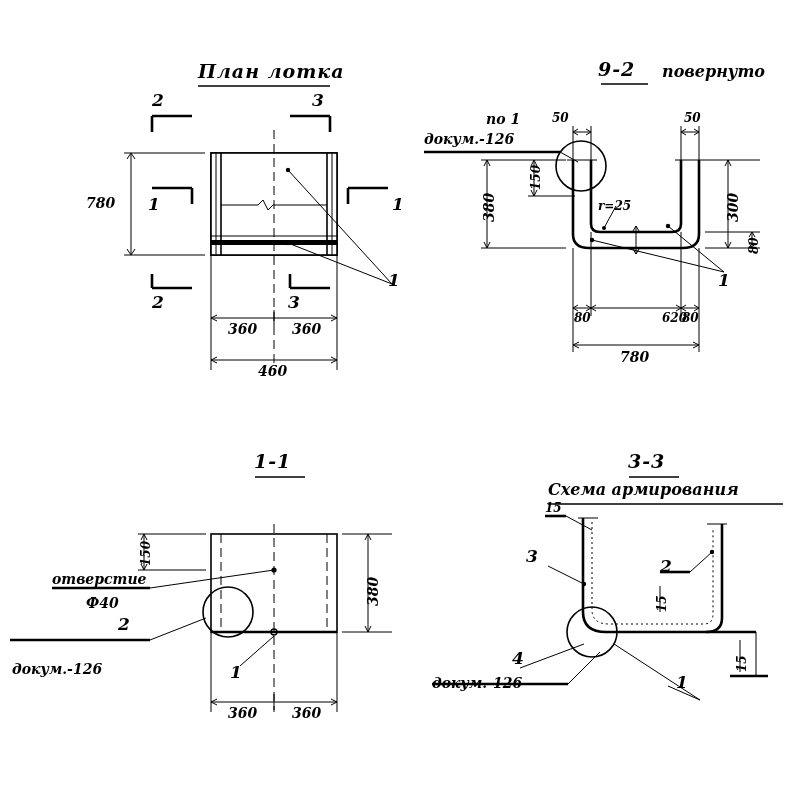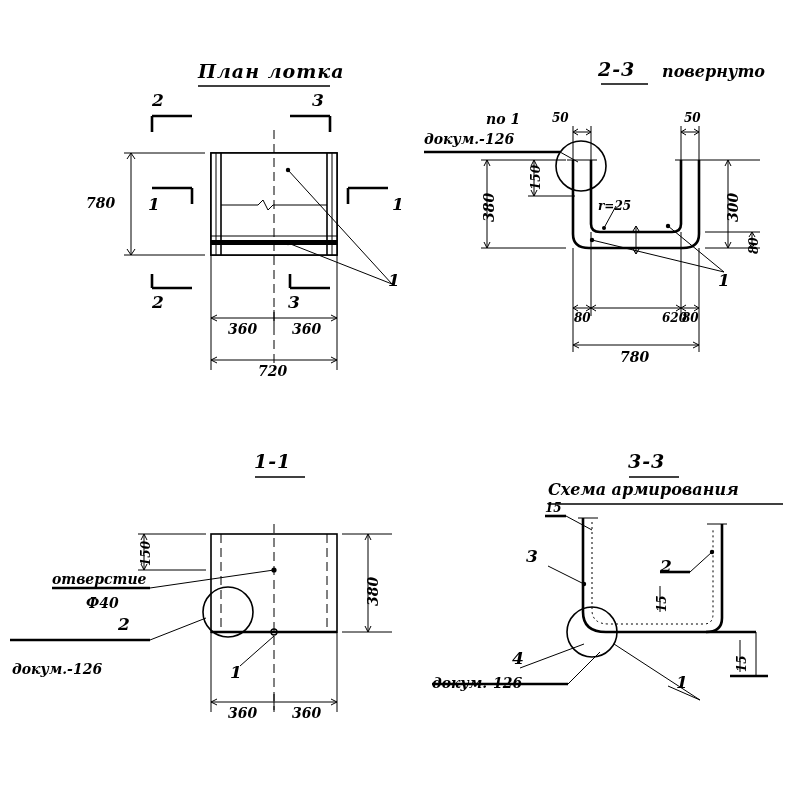--- a/index.html
+++ b/index.html
@@ -108,21 +108,21 @@
   <div class="txt lbl" style="left:312px;top:92px;">3</div>
   <div class="txt lbl" style="left:148px;top:196px;">1</div>
   <div class="txt lbl" style="left:392px;top:196px;">1</div>
   <div class="txt lbl" style="left:152px;top:294px;">2</div>
   <div class="txt lbl" style="left:288px;top:294px;">3</div>
   <div class="txt lbl" style="left:388px;top:272px;">1</div>
 
   <div class="txt dim" style="left:86px;top:196px;">780</div>
   <div class="txt dim" style="left:228px;top:322px;">360</div>
   <div class="txt dim" style="left:292px;top:322px;">360</div>
-  <div class="txt dim" style="left:258px;top:364px;">720</div>
+  <div class="txt dim" style="left:258px;top:364px;">460</div>
 
   <svg width="800" height="800">
     <line class="ln med" x1="601" y1="84" x2="648" y2="84"></line>
 
     <line class="ln thick" x1="424" y1="152" x2="560" y2="152"></line>
     <line class="ln thin" x1="560" y1="152" x2="578" y2="162"></line>
 
     <path class="ln thick" d="M573 160 L573 234 Q573 248 589 248 L683 248 Q699 248 699 234 L699 160"></path>
 
     <path class="ln thick" d="M591 160 L591 224 Q591 232 600 232 L672 232 Q681 232 681 224 L681 160"></path>
@@ -187,21 +187,21 @@
     <line class="ln thin" x1="573" y1="345" x2="699" y2="345"></line>
     <path class="ln thin" d="M579 342 L573 345 L579 348"></path>
     <path class="ln thin" d="M693 342 L699 345 L693 348"></path>
 
     <line class="ln thin" x1="592" y1="240" x2="724" y2="272"></line>
     <line class="ln thin" x1="668" y1="226" x2="724" y2="272"></line>
     <circle cx="592" cy="240" r="2.2" fill="#000"></circle>
     <circle cx="668" cy="226" r="2.2" fill="#000"></circle>
   </svg>
 
-  <div class="txt title" style="left:598px;top:60px;">2-3</div>
+  <div class="txt title" style="left:598px;top:60px;">9-2</div>
   <div class="txt sub" style="left:662px;top:64px;">повернуто</div>
   <div class="txt note" style="left:486px;top:112px;">по 1</div>
   <div class="txt note" style="left:424px;top:132px;">докум.-126</div>
   <div class="txt lbl" style="left:718px;top:272px;">1</div>
 
   <div class="txt dimS" style="left:552px;top:112px;">50</div>
   <div class="txt dimS" style="left:684px;top:112px;">50</div>
   <div class="txt dimS vert" style="left:530px;top:190px;transform:rotate(-90deg);">150</div>
   <div class="txt dim vert" style="left:482px;top:222px;transform:rotate(-90deg);">380</div>
   <div class="txt dim vert" style="left:726px;top:222px;transform:rotate(-90deg);">300</div>

